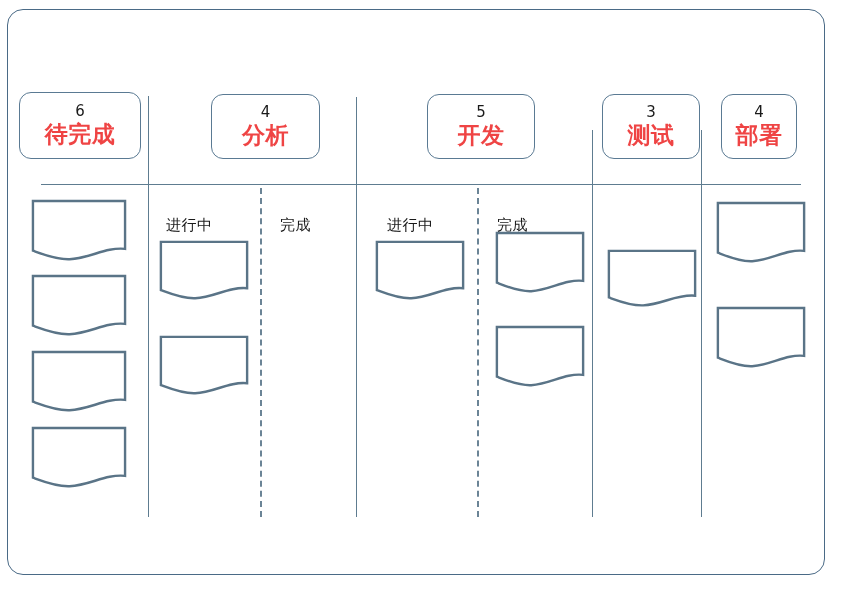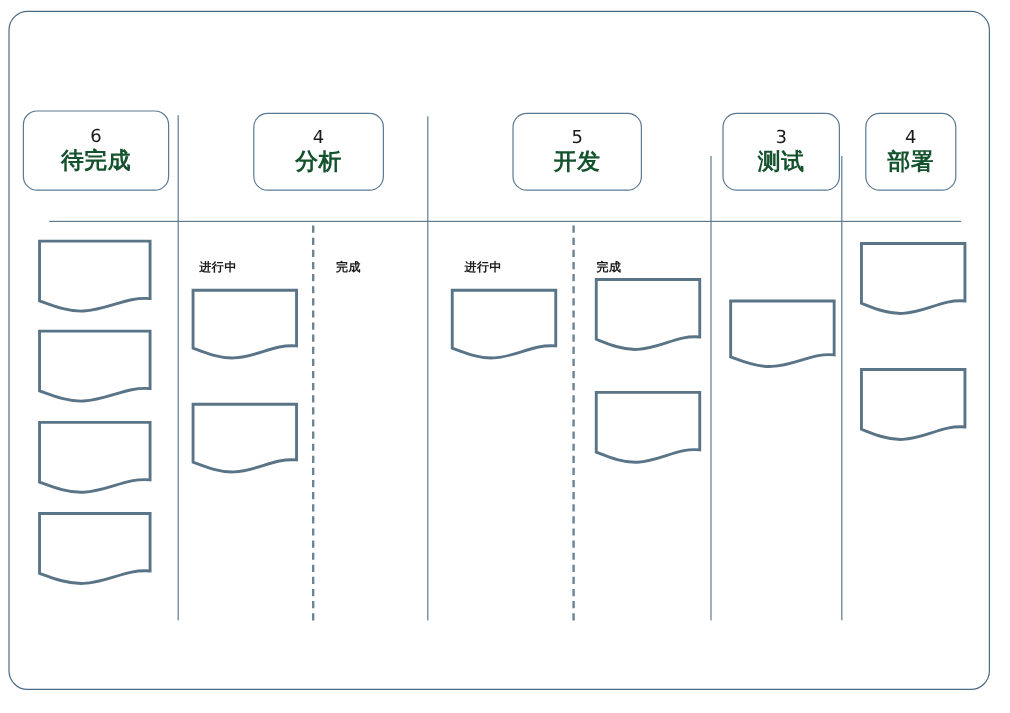--- a/index.html
+++ b/index.html
@@ -40,22 +40,22 @@
     align-items: center;
     justify-content: center;
   }
   .header-count {
     font-size: 15px;
     color: #1a1a1a;
     line-height: 1.18;
     font-weight: 400;
   }
   .header-title {
-    font-size: 19px;
-    color: #14532d;
+    font-size: 23px;
+    color: #ef4444;
     line-height: 1.2;
     font-weight: 700;
     letter-spacing: 0.5px;
     text-align: center;
   }
 
   
   .divider-solid {
     position: absolute;
     width: 0;
@@ -71,22 +71,22 @@
   .rule-horizontal {
     position: absolute;
     height: 0;
     border-top: 1.6px solid #5e7c90;
     z-index: 3;
   }
 
   
   .sub-label {
     position: absolute;
-    font-size: 10px;
-    font-weight: 700;
+    font-size: 15px;
+    font-weight: 400;
     color: #1a1a1a;
     letter-spacing: 0.5px;
     white-space: nowrap;
     z-index: 4;
   }
 
   
   .card {
     position: absolute;
     z-index: 4;

